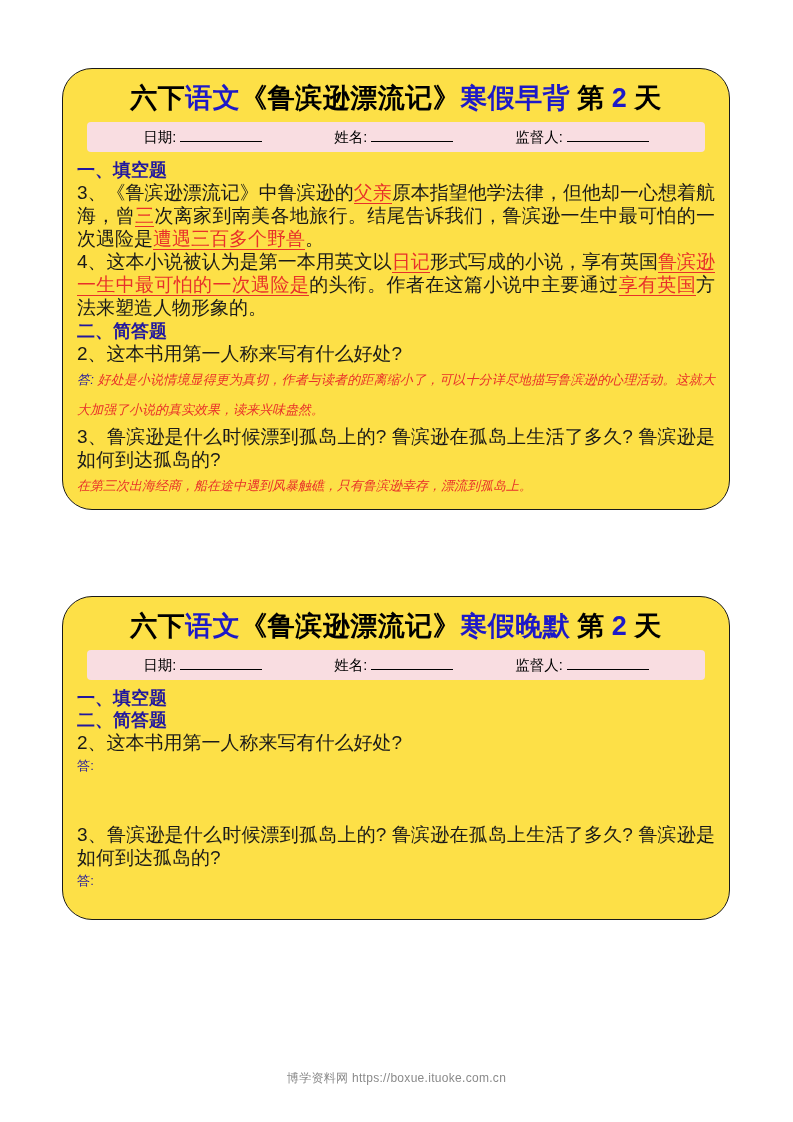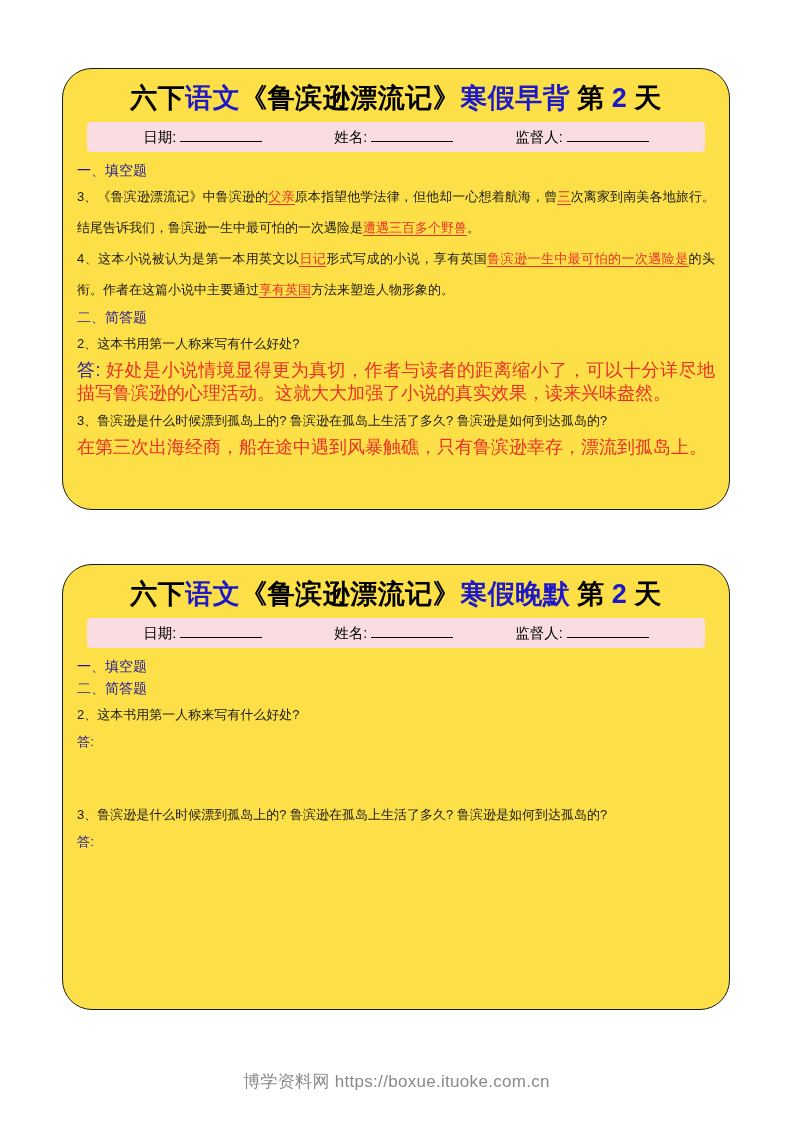--- a/index.html
+++ b/index.html
@@ -28,21 +28,21 @@
     position: absolute;
     left: 62px;
     width: 668px;
     box-sizing: border-box;
     border: 1.4px solid #1a1a1a;
     border-radius: 30px;
     background: #fde047;
     overflow: hidden;
   }
   .card-1 { top: 68px;  height: 442px; }
-  .card-2 { top: 564px; height: 446px; }
+  .card-2 { top: 596px; height: 324px; }
 
   
   .card-title {
     text-align: center;
     font-size: 27px;
     line-height: 1.15;
     font-weight: 700;
     letter-spacing: 0.5px;
     color: #000000;
     padding: 14px 6px 8px 6px;
@@ -82,41 +82,42 @@
 
   
   .body {
     padding: 6px 14px 0 14px;
     font-size: 13.2px;
     line-height: 23px;
     color: #1a1a1a;
   }
   .sec-head {
     color: #22189e;
-    font-weight: 400;
-    font-size: 14px;
+    font-weight: 700;
+    font-size: 18px;
     line-height: 20px;
     margin: 2px 0 1px 0;
   }
   .q {
     color: #1a1a1a;
-    font-size: 13px;
-    line-height: 31px;
+    font-size: 19px;
+    line-height: 23px;
     text-align: justify;
   }
   .ans-label { color: #22189e; }
   .red-u {
     color: #e8302a;
     border-bottom: 1px solid #e8302a;
   }
   .ans-red {
     color: #e8302a;
-    font-size: 18px;
-    line-height: 23px;
+    font-size: 13px;
+    line-height: 30px;
     text-align: justify;
+    font-style: italic;
   }
   .ans-empty {
     color: #22189e;
     font-size: 13.2px;
     line-height: 23px;
   }
   .blank {
     display: inline-block;
     border-bottom: 1px solid #1a1a1a;
     vertical-align: baseline;
@@ -129,21 +130,21 @@
   .b-xl { width: 160px; }
   .spacer-line { height: 23px; }
 
   
   .footer {
     position: absolute;
     left: 0;
     top: 1070px;
     width: 793px;
     text-align: center;
-    font-size: 17px;
+    font-size: 12px;
     color: #8a8a8a;
     letter-spacing: 0.3px;
   }
 </style>
 </head>
 <body>
 
 <div class="page">
 
   <div class="card card-1">

